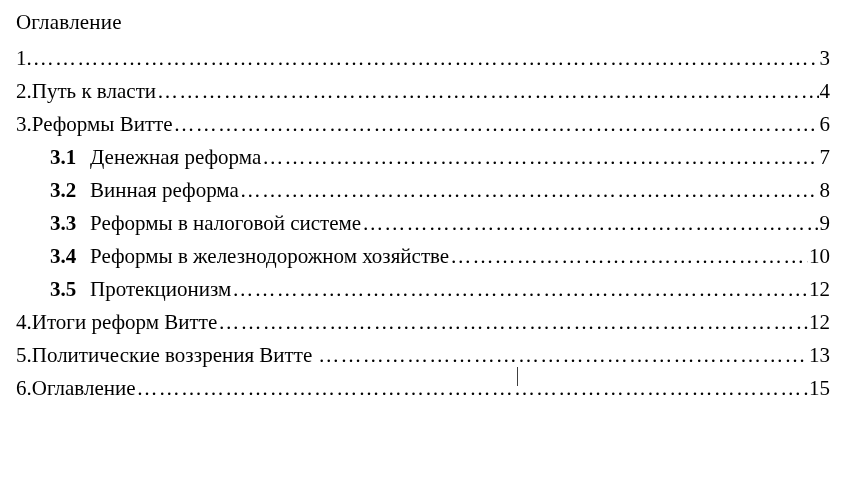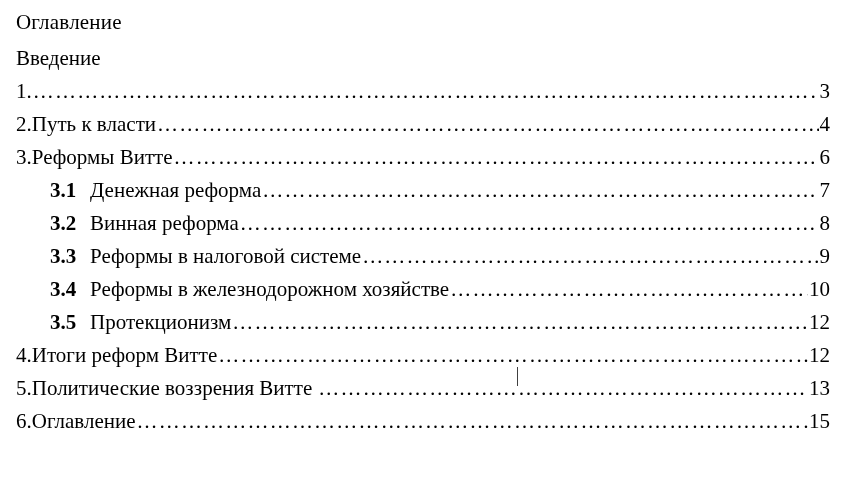--- a/index.html
+++ b/index.html
@@ -85,25 +85,20 @@
   }
 </style>
 </head>
 <body>
 
 <div class="page">
 
   <div class="doc-title">Оглавление</div>
 
   <ul class="toc" id="toc-list">
-      <li class="toc-entry level-1 no-leader">
-        <span class="entry-title">Введение</span>
-        <span class="leader">……………………………………………………………………………………………………………………………………………………………</span>
-        <span class="page-num"></span>
-      </li>
       <li class="toc-entry level-1">
         <span class="entry-num">1.</span> 
         <span class="leader">……………………………………………………………………………………………………………………………………………………………</span>
         <span class="page-num">3</span>
       </li>
       <li class="toc-entry level-1">
         <span class="entry-num">2.</span> 
         <span class="entry-title">Путь к власти</span>
         <span class="leader">……………………………………………………………………………………………………………………………………………………………</span>
         <span class="page-num">4</span>

